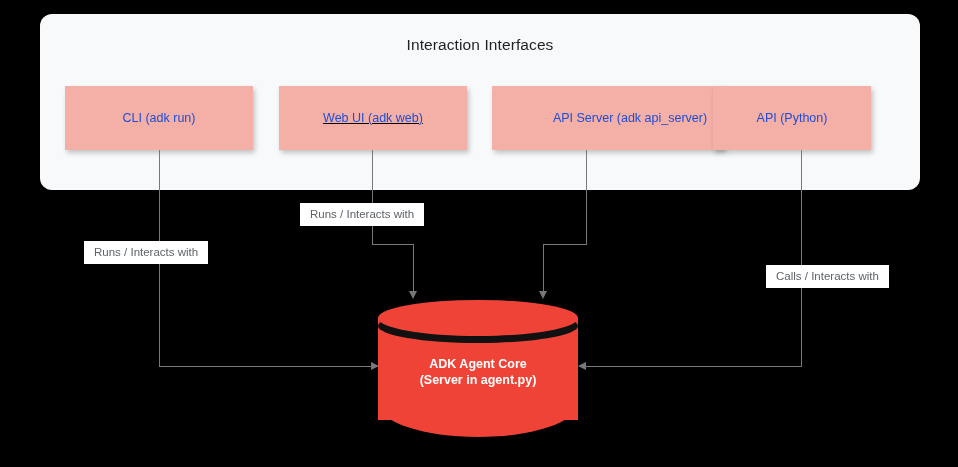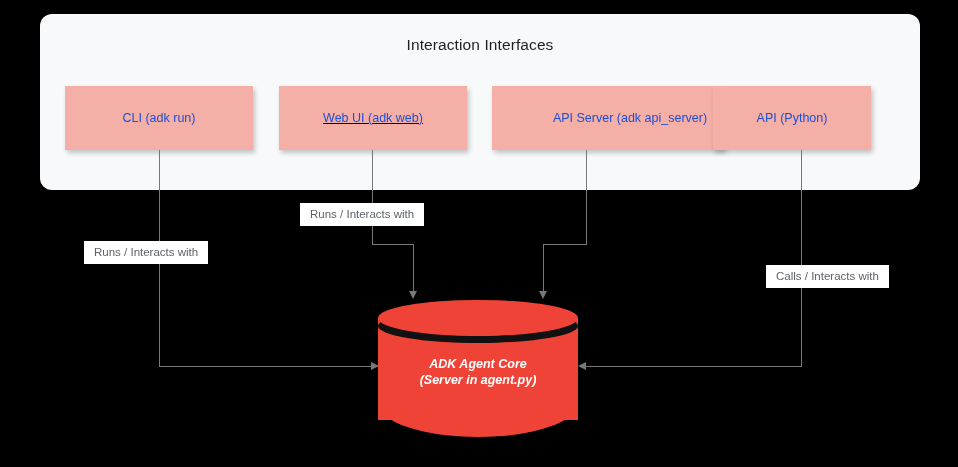--- a/index.html
+++ b/index.html
@@ -103,21 +103,20 @@
     padding: 0 10px;
   }
 
   
   .cylinder {
     position: absolute;
     left: 378px;
     top: 300px;
     width: 168px;
     height: 137px;
-    font-style: italic;
   }
   .cyl-body {
     position: absolute;
     left: 0;
     top: 17px;
     width: 200px;
     height: 103px;
     background: #EE4336;
   }
   .cyl-bottom {

